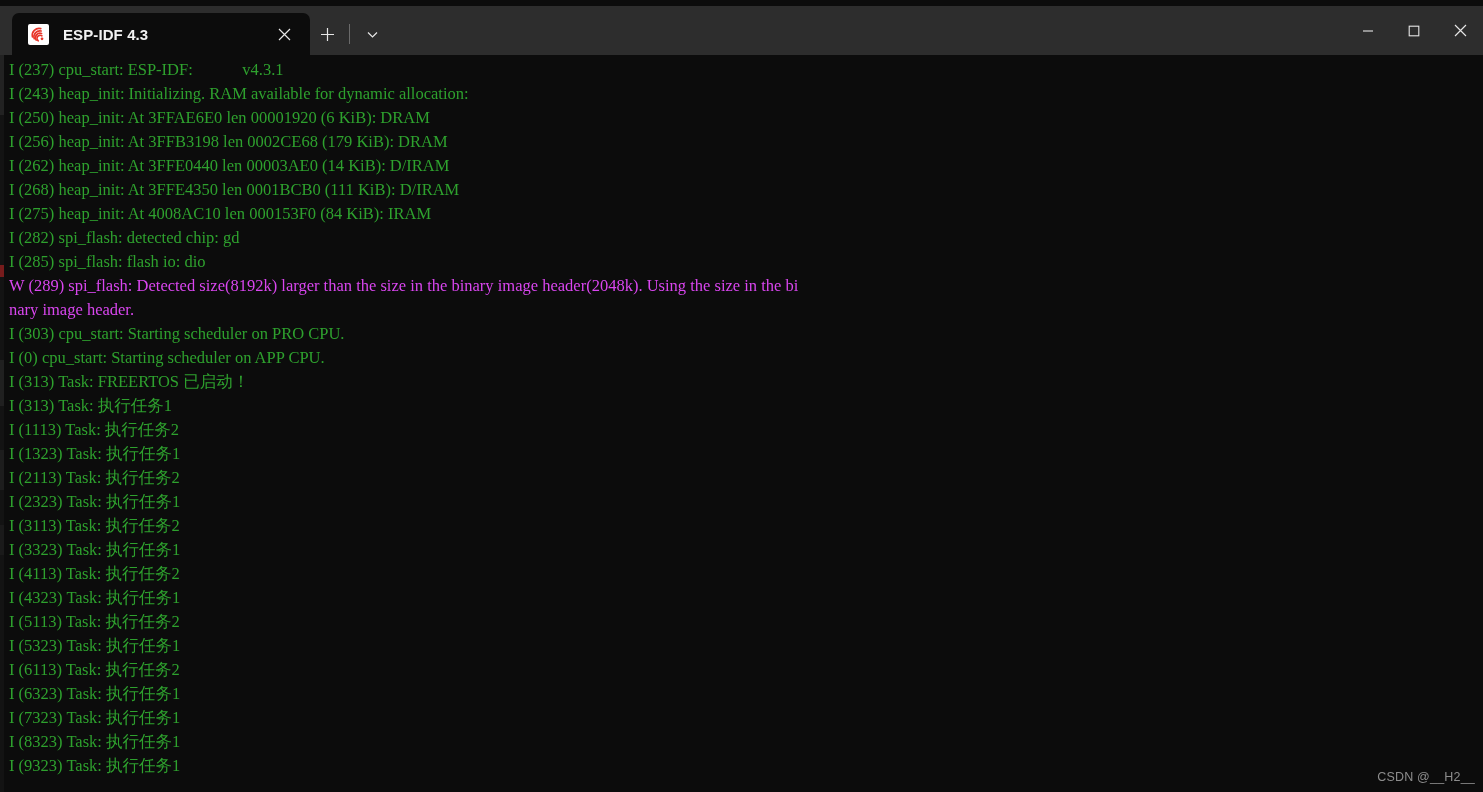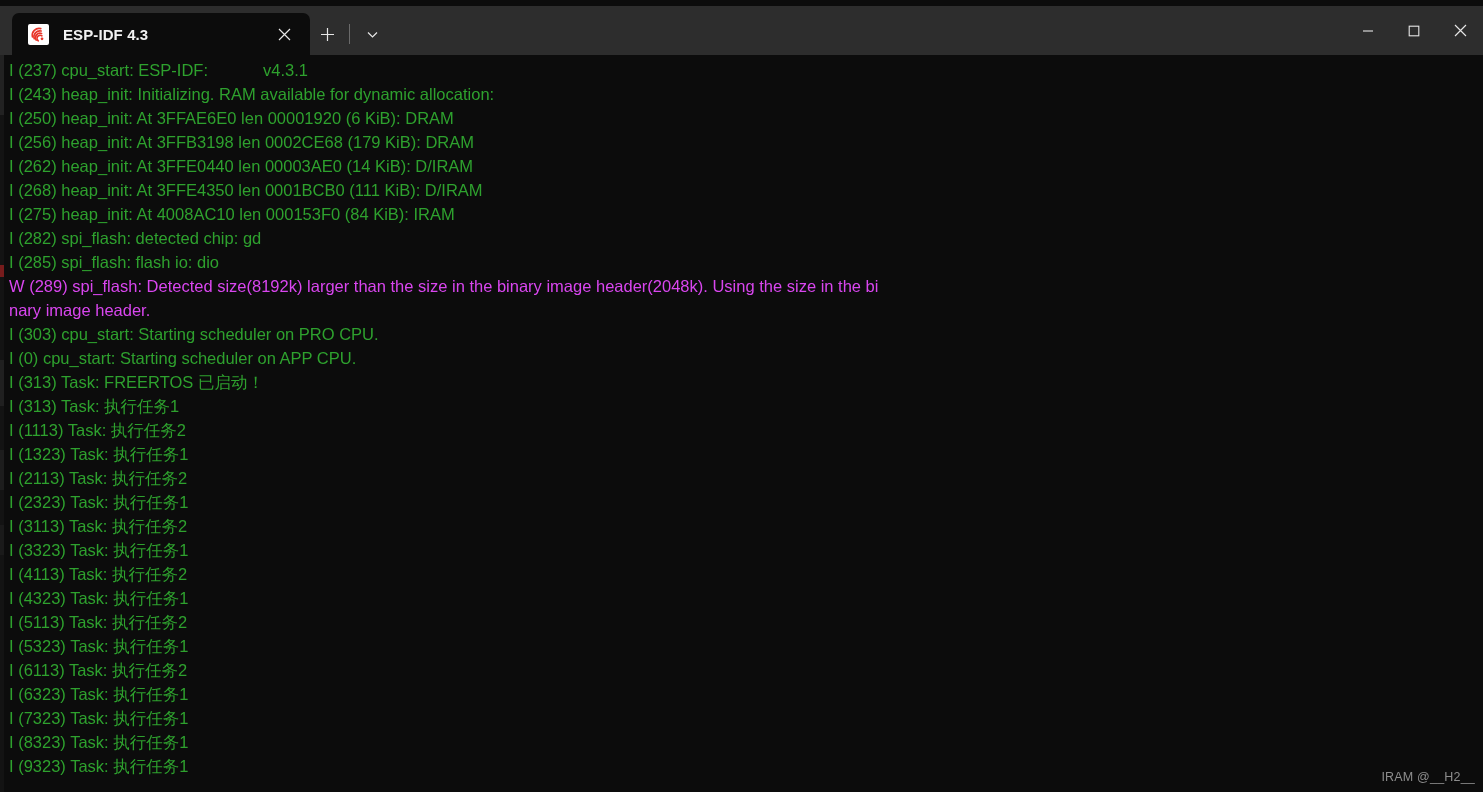--- a/index.html
+++ b/index.html
@@ -72,21 +72,21 @@
     background:#0c0c0c; overflow:hidden;
   }
   .edge{
     position:absolute; top:0; left:0; width:4px; height:737px;
     background:#151515; opacity:.85;
   }
   .edge em{ position:absolute; left:0; width:4px; display:block; }
 
   .lines{
     position:absolute; top:3px; left:9px; right:0;
-    font-family:Liberation Sans, sans-serif;
+    font-family:Liberation Serif, serif;
     font-size:16.5px; line-height:24px;
     white-space:pre; letter-spacing:0px;
   }
   .ln{ height:24px; }
   .ln.info{ color:#2ea12e; }
   .ln.warn{ color:#d946ef; }
 
   .watermark{
     position:absolute; right:8px; bottom:8px;
     color:#8d8d8d; font-family:"Liberation Sans", sans-serif;
@@ -171,15 +171,15 @@
     <div class="edge">
       <em style="top:0px;height:60px;background:#262626"></em>
       <em style="top:210px;height:12px;background:#8a1f1f"></em>
       <em style="top:305px;height:46px;background:#242424"></em>
       <em style="top:395px;height:40px;background:#202020"></em>
       <em style="top:470px;height:30px;background:#1d1d1d"></em>
     </div>
 
     <div class="lines"><div class="ln info">I (237) cpu_start: ESP-IDF:            v4.3.1</div><div class="ln info">I (243) heap_init: Initializing. RAM available for dynamic allocation:</div><div class="ln info">I (250) heap_init: At 3FFAE6E0 len 00001920 (6 KiB): DRAM</div><div class="ln info">I (256) heap_init: At 3FFB3198 len 0002CE68 (179 KiB): DRAM</div><div class="ln info">I (262) heap_init: At 3FFE0440 len 00003AE0 (14 KiB): D/IRAM</div><div class="ln info">I (268) heap_init: At 3FFE4350 len 0001BCB0 (111 KiB): D/IRAM</div><div class="ln info">I (275) heap_init: At 4008AC10 len 000153F0 (84 KiB): IRAM</div><div class="ln info">I (282) spi_flash: detected chip: gd</div><div class="ln info">I (285) spi_flash: flash io: dio</div><div class="ln warn">W (289) spi_flash: Detected size(8192k) larger than the size in the binary image header(2048k). Using the size in the bi</div><div class="ln warn">nary image header.</div><div class="ln info">I (303) cpu_start: Starting scheduler on PRO CPU.</div><div class="ln info">I (0) cpu_start: Starting scheduler on APP CPU.</div><div class="ln info">I (313) Task: FREERTOS 已启动！</div><div class="ln info">I (313) Task: 执行任务1</div><div class="ln info">I (1113) Task: 执行任务2</div><div class="ln info">I (1323) Task: 执行任务1</div><div class="ln info">I (2113) Task: 执行任务2</div><div class="ln info">I (2323) Task: 执行任务1</div><div class="ln info">I (3113) Task: 执行任务2</div><div class="ln info">I (3323) Task: 执行任务1</div><div class="ln info">I (4113) Task: 执行任务2</div><div class="ln info">I (4323) Task: 执行任务1</div><div class="ln info">I (5113) Task: 执行任务2</div><div class="ln info">I (5323) Task: 执行任务1</div><div class="ln info">I (6113) Task: 执行任务2</div><div class="ln info">I (6323) Task: 执行任务1</div><div class="ln info">I (7323) Task: 执行任务1</div><div class="ln info">I (8323) Task: 执行任务1</div><div class="ln info">I (9323) Task: 执行任务1</div></div>
 
-    <div class="watermark">IRAM @__H2__</div>
+    <div class="watermark">CSDN @__H2__</div>
   </div>
 </div>
 
 </body></html>

